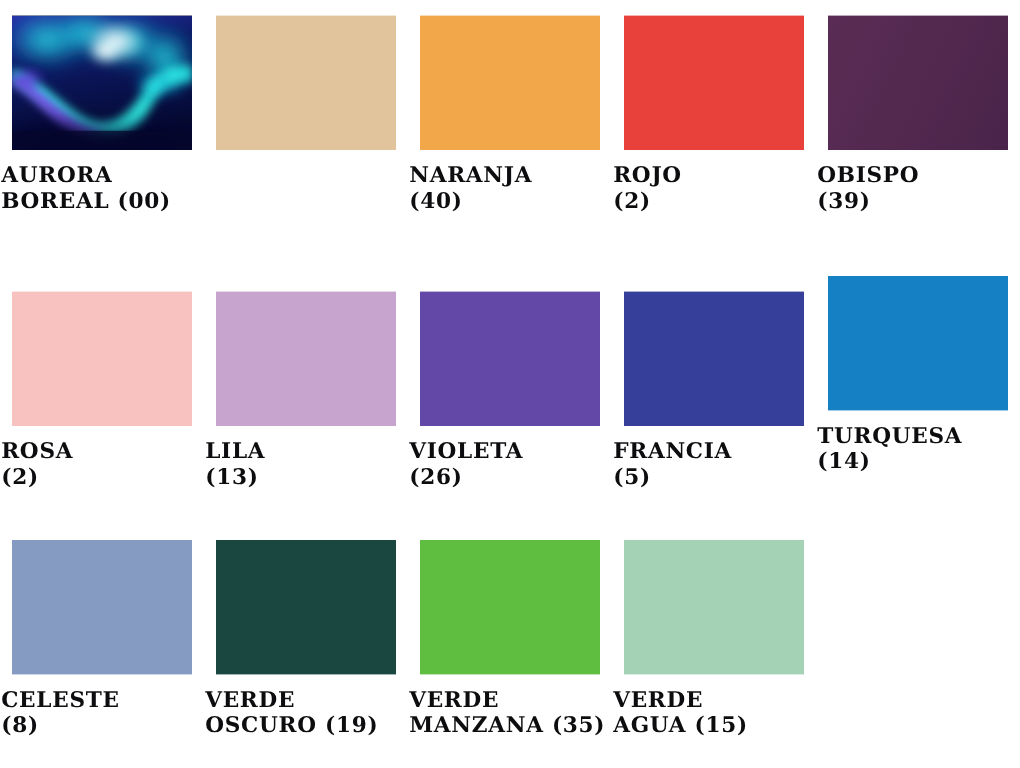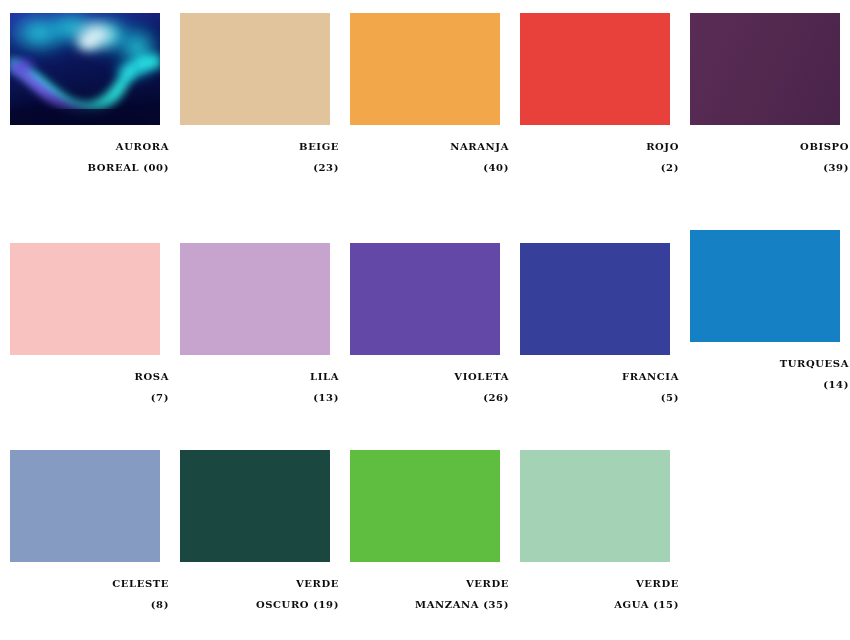--- a/index.html
+++ b/index.html
@@ -29,24 +29,24 @@
   }
   .swatch-chip {
     width: 150px;
     height: 112px;
     flex: 0 0 auto;
     box-shadow: 0 0 0 0 transparent;
   }
   .swatch-caption {
     margin-top: 11px;
     width: 168px;
-    text-align: right;
+    text-align: left;
     font-family: "DejaVu Serif", "Liberation Serif", serif;
     font-weight: bold;
-    font-size: 10px;
+    font-size: 18px;
     line-height: 21px;
     letter-spacing: 0.6px;
     color: #0d0d10;
     white-space: pre-line;
   }
   
   .row-1 .swatch-chip { margin-top: 13px; }
   .row-2 .swatch-chip { margin-top: 23px; }
   .row-3 .swatch-chip { margin-top: 10px; }
 
@@ -134,22 +134,20 @@
         </g>
         <rect x="0" y="96" width="150" height="16" fill="#05072c" opacity="0.75"></rect>
       </svg>
     </div>
     <div class="swatch-caption">AURORA
 BOREAL (00)</div>
   </div>
 
   <div class="swatch-cell row-1">
     <div class="swatch-chip" style="background:#e2c49c"></div>
-    <div class="swatch-caption">BEIGE
-(23)</div>
   </div>
 
   <div class="swatch-cell row-1">
     <div class="swatch-chip" style="background:#f2a84a"></div>
     <div class="swatch-caption">NARANJA
 (40)</div>
   </div>
 
   <div class="swatch-cell row-1">
     <div class="swatch-chip" style="background:#e8413c"></div>
@@ -159,21 +157,21 @@
 
   <div class="swatch-cell row-1">
     <div class="swatch-chip" style="background:linear-gradient(115deg,#5a2c55 0%,#52284f 55%,#49244a 100%)"></div>
     <div class="swatch-caption">OBISPO
 (39)</div>
   </div>
 
   <div class="swatch-cell row-2">
     <div class="swatch-chip" style="background:#f7c2c0"></div>
     <div class="swatch-caption">ROSA
-(7)</div>
+(2)</div>
   </div>
 
 
   <div class="swatch-cell row-2">
     <div class="swatch-chip" style="background:#c6a4ce"></div>
     <div class="swatch-caption">LILA
 (13)</div>
   </div>
 
   <div class="swatch-cell row-2">

